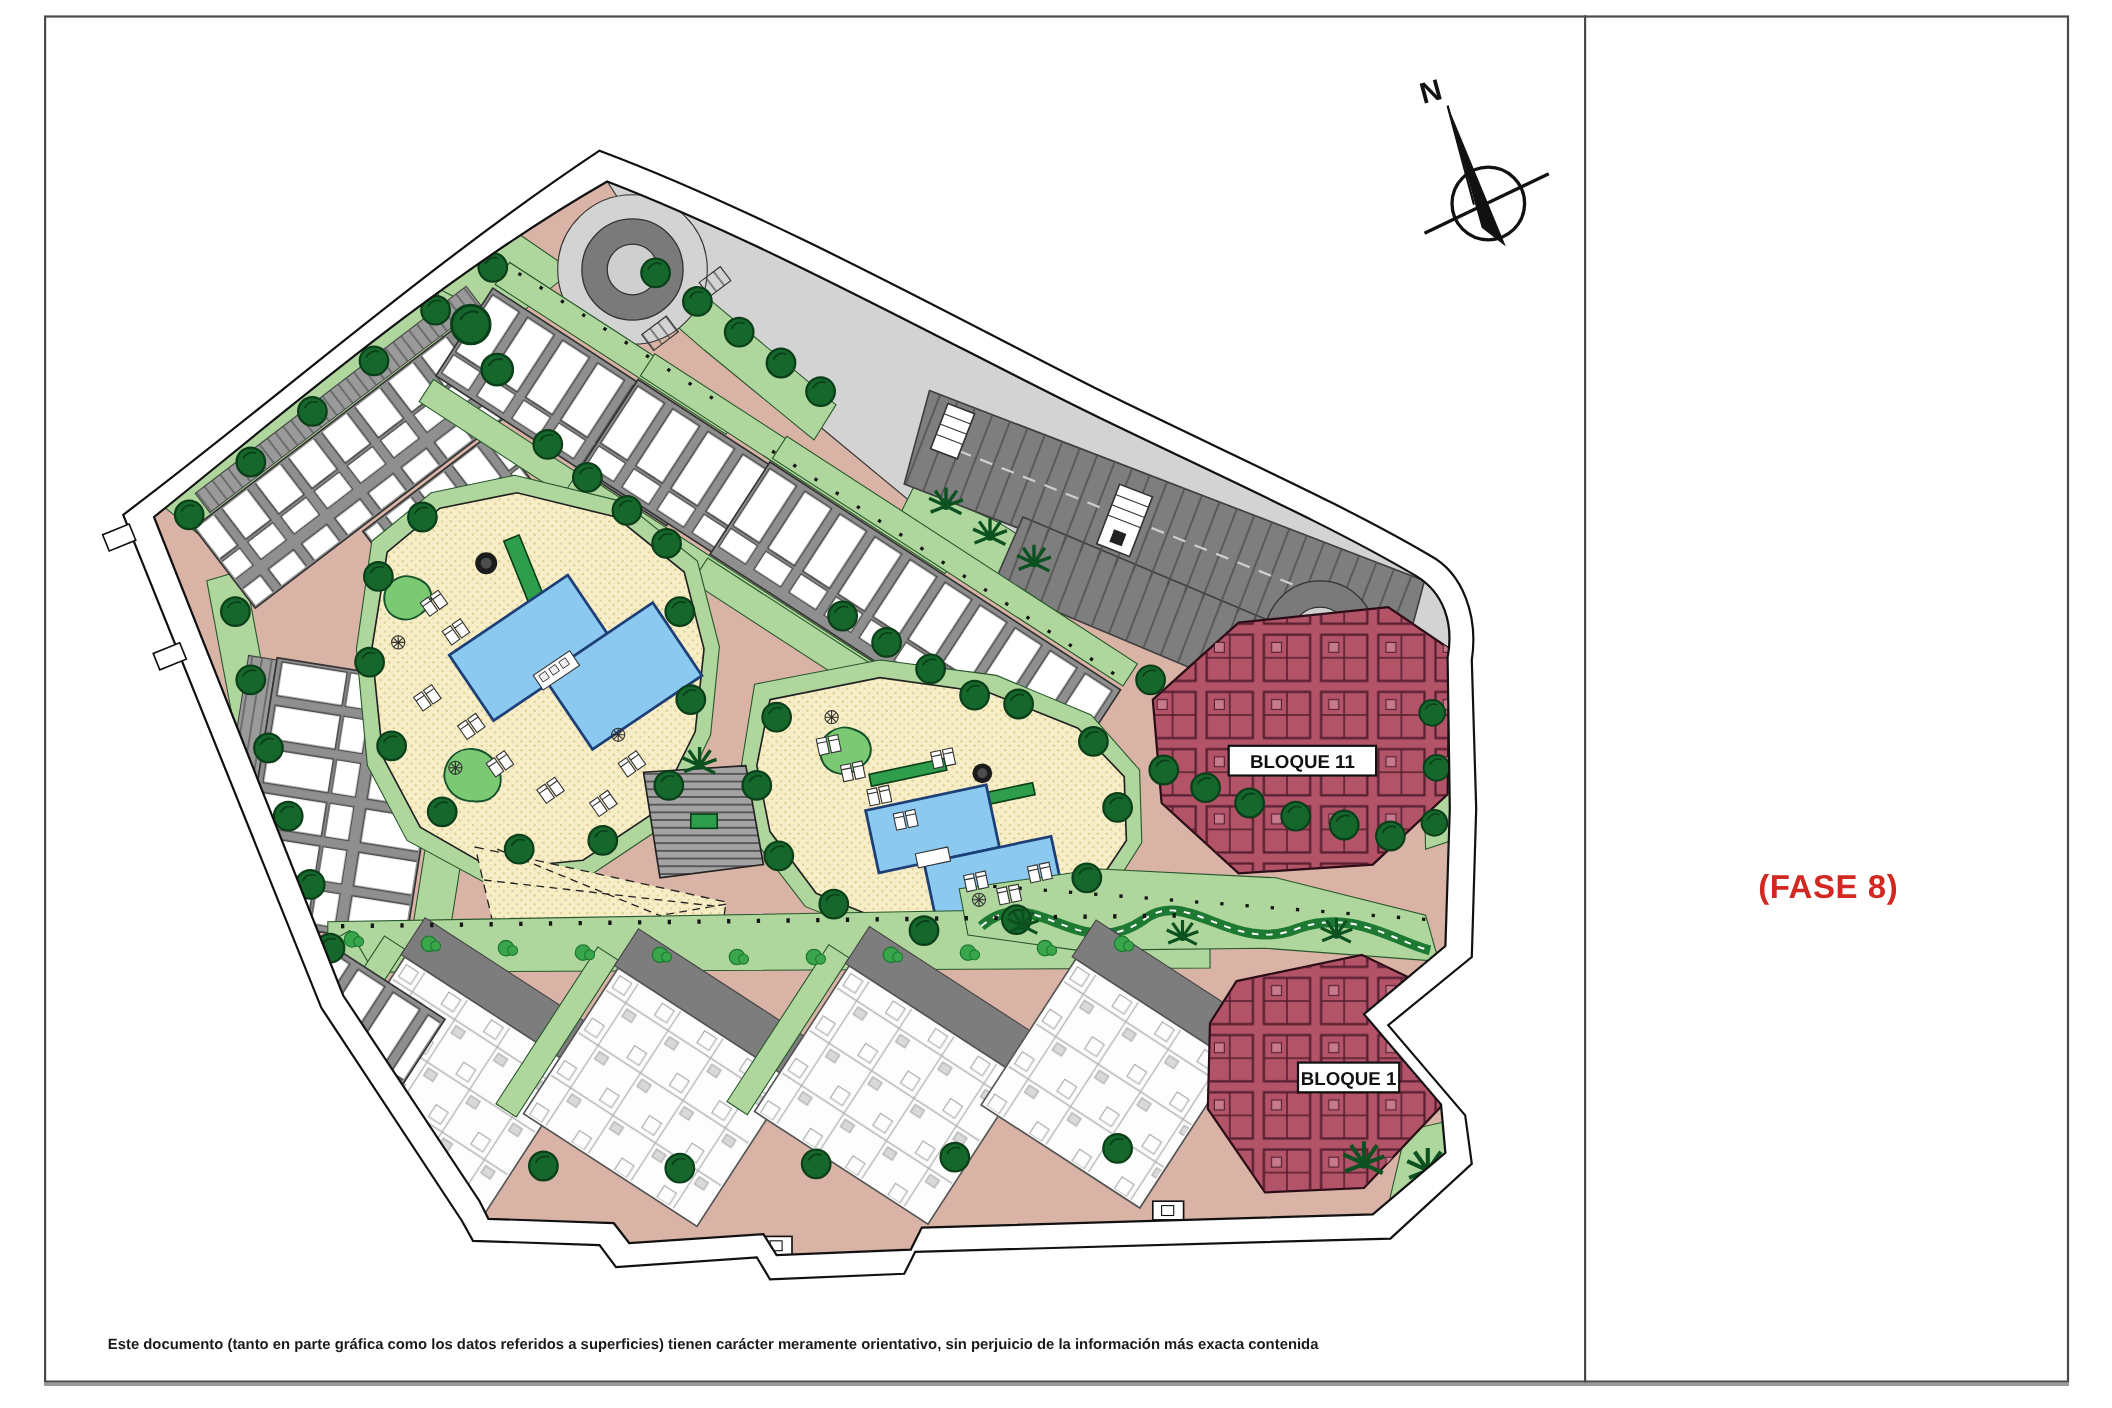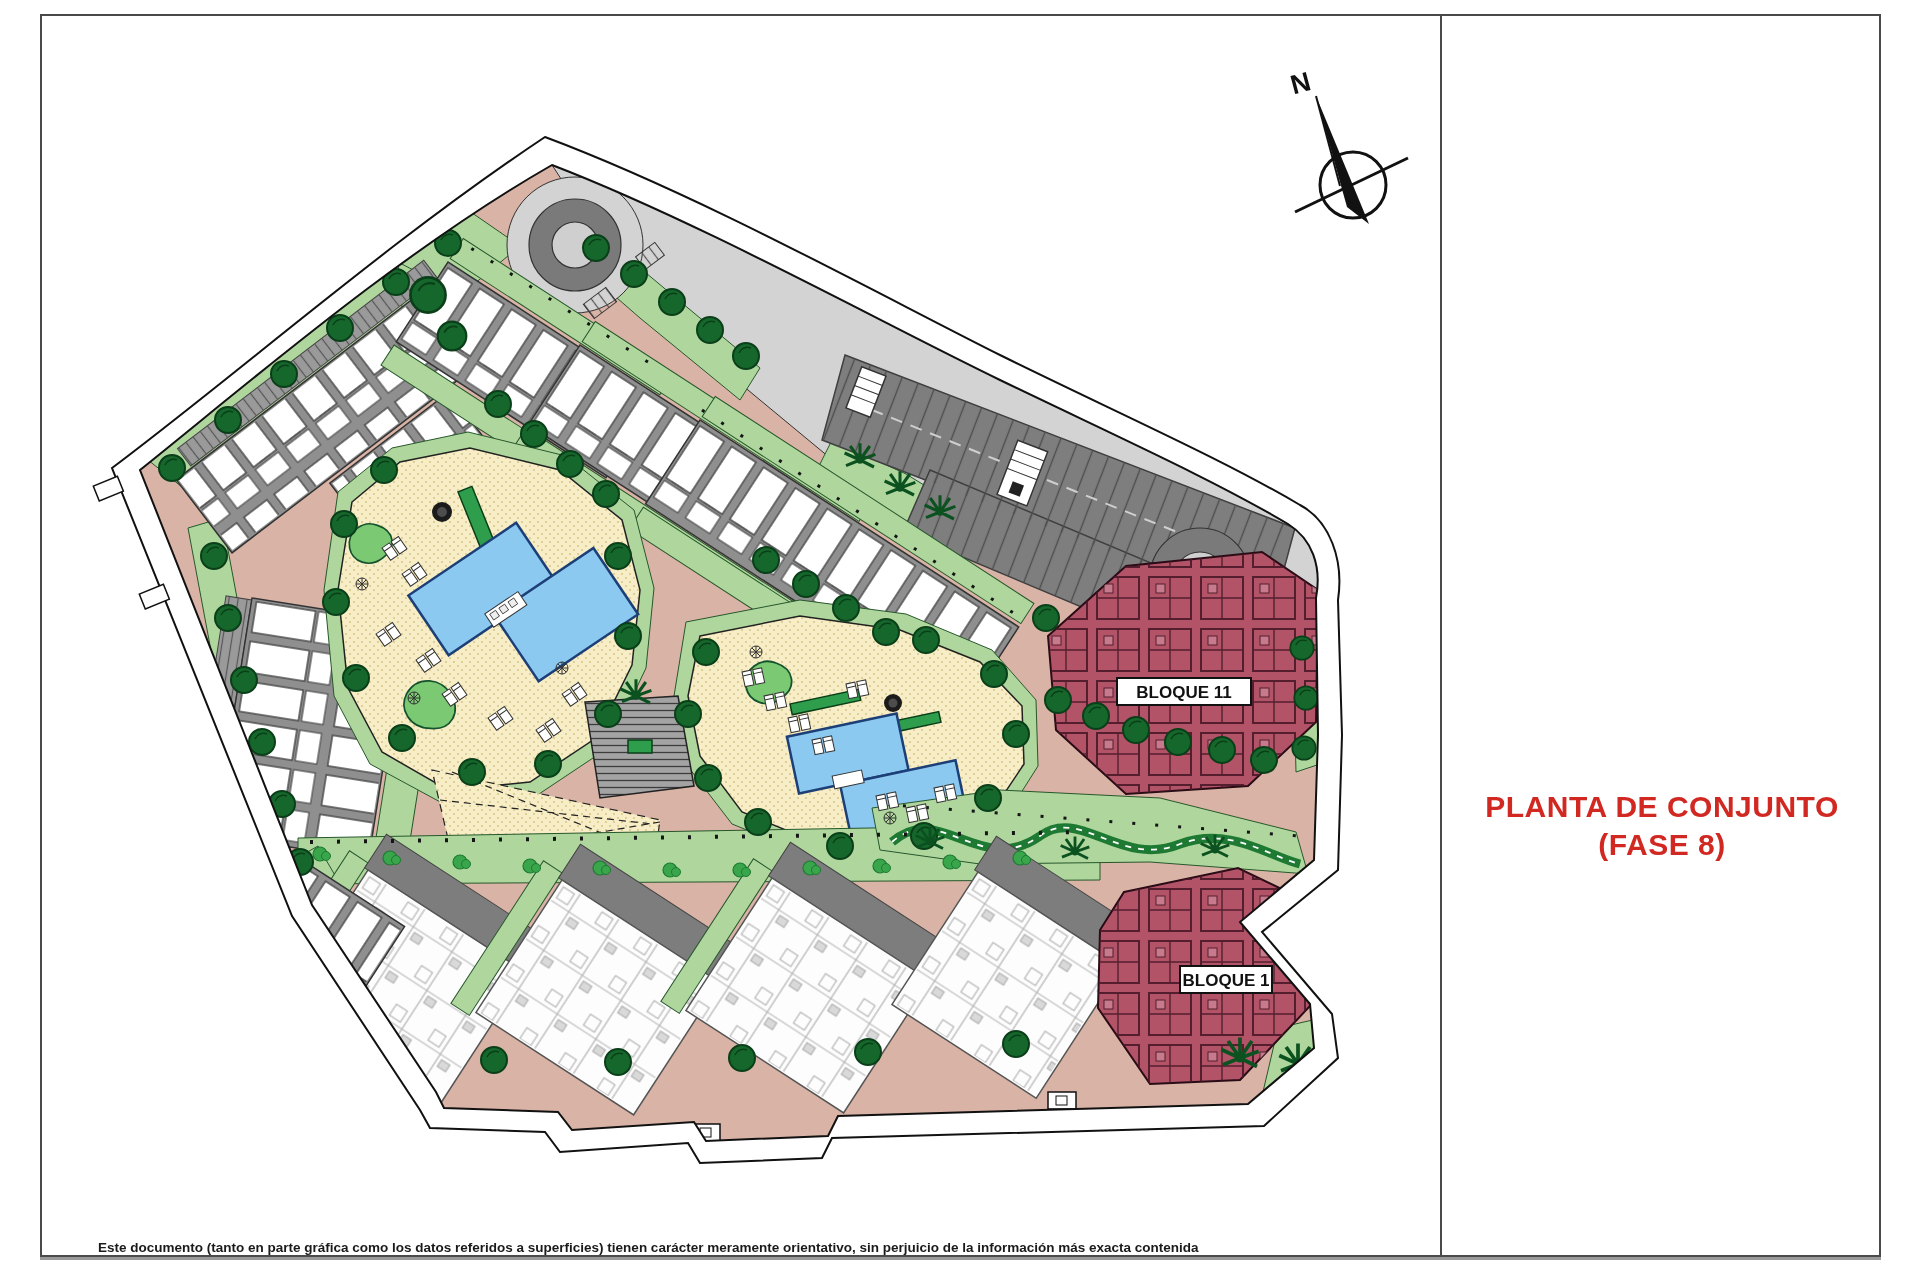--- a/index.html
+++ b/index.html
@@ -15,21 +15,21 @@
     position:absolute;left:1440px;top:14px;width:2px;height:1243px;background:#4a4a4a;
   }
   .titleblock{
     position:absolute;left:1442px;top:788px;width:440px;text-align:center;
     color:var(--title_red,#d22822);font-weight:bold;font-size:30px;line-height:38px;letter-spacing:.5px;
   }
   .footer-line{
     position:absolute;left:40px;top:1257px;width:1841px;height:3px;background:var(--footer_line,#9a9a9a);
   }
   .footer-text{
-    position:absolute;left:98px;top:1240px;width:1760px;
+    position:absolute;left:98px;top:1214px;width:1760px;
     font-weight:bold;font-size:13.5px;color:var(--ink,#1a1a1a);white-space:nowrap;
   }
   svg{position:absolute;left:0;top:0;}
   .f-road{fill:var(--road,#d9b3a5);}
   .f-green{fill:var(--green,#afd79d);stroke:#27572c;stroke-width:1;}
   .f-tree{fill:var(--tree,#15672b);stroke:var(--tree_line,#0a3f19);}
   .f-bush{fill:var(--bush,#3aa64c);}
   .f-cream{fill:var(--cream,#f7edc6);}
   .f-creamdot{fill:var(--cream_dot,#d9c583);}
   .f-pool{fill:var(--pool,#8cc9f0);stroke:var(--pool_line,#1d3f77);stroke-width:2.5;}
@@ -526,18 +526,17 @@
   <g>
     <circle cx="1353" cy="185" r="33" fill="none" stroke="#111" stroke-width="3"></circle>
     <path d="M1295 212 L1408 158" stroke="#111" stroke-width="3"></path>
     <polygon points="1316,96 1369,224 1347,207" fill="#111"></polygon>
     <path d="M1316 96 L1340 186" stroke="#111" stroke-width="2"></path>
     <text x="1303" y="92" class="nlbl" transform="rotate(-15 1303 92)">N</text>
   </g>
 </svg>
 
 <div class="titleblock">
-  <div>PLANTA DE CONJUNTO</div>
   <div>(FASE 8)</div>
 </div>
 
 <div class="footer-line"></div>
 <div class="footer-text">Este documento (tanto en parte gráfica como los datos referidos a superficies) tienen carácter meramente orientativo, sin perjuicio de la información más exacta contenida</div>
 
 </body></html>

